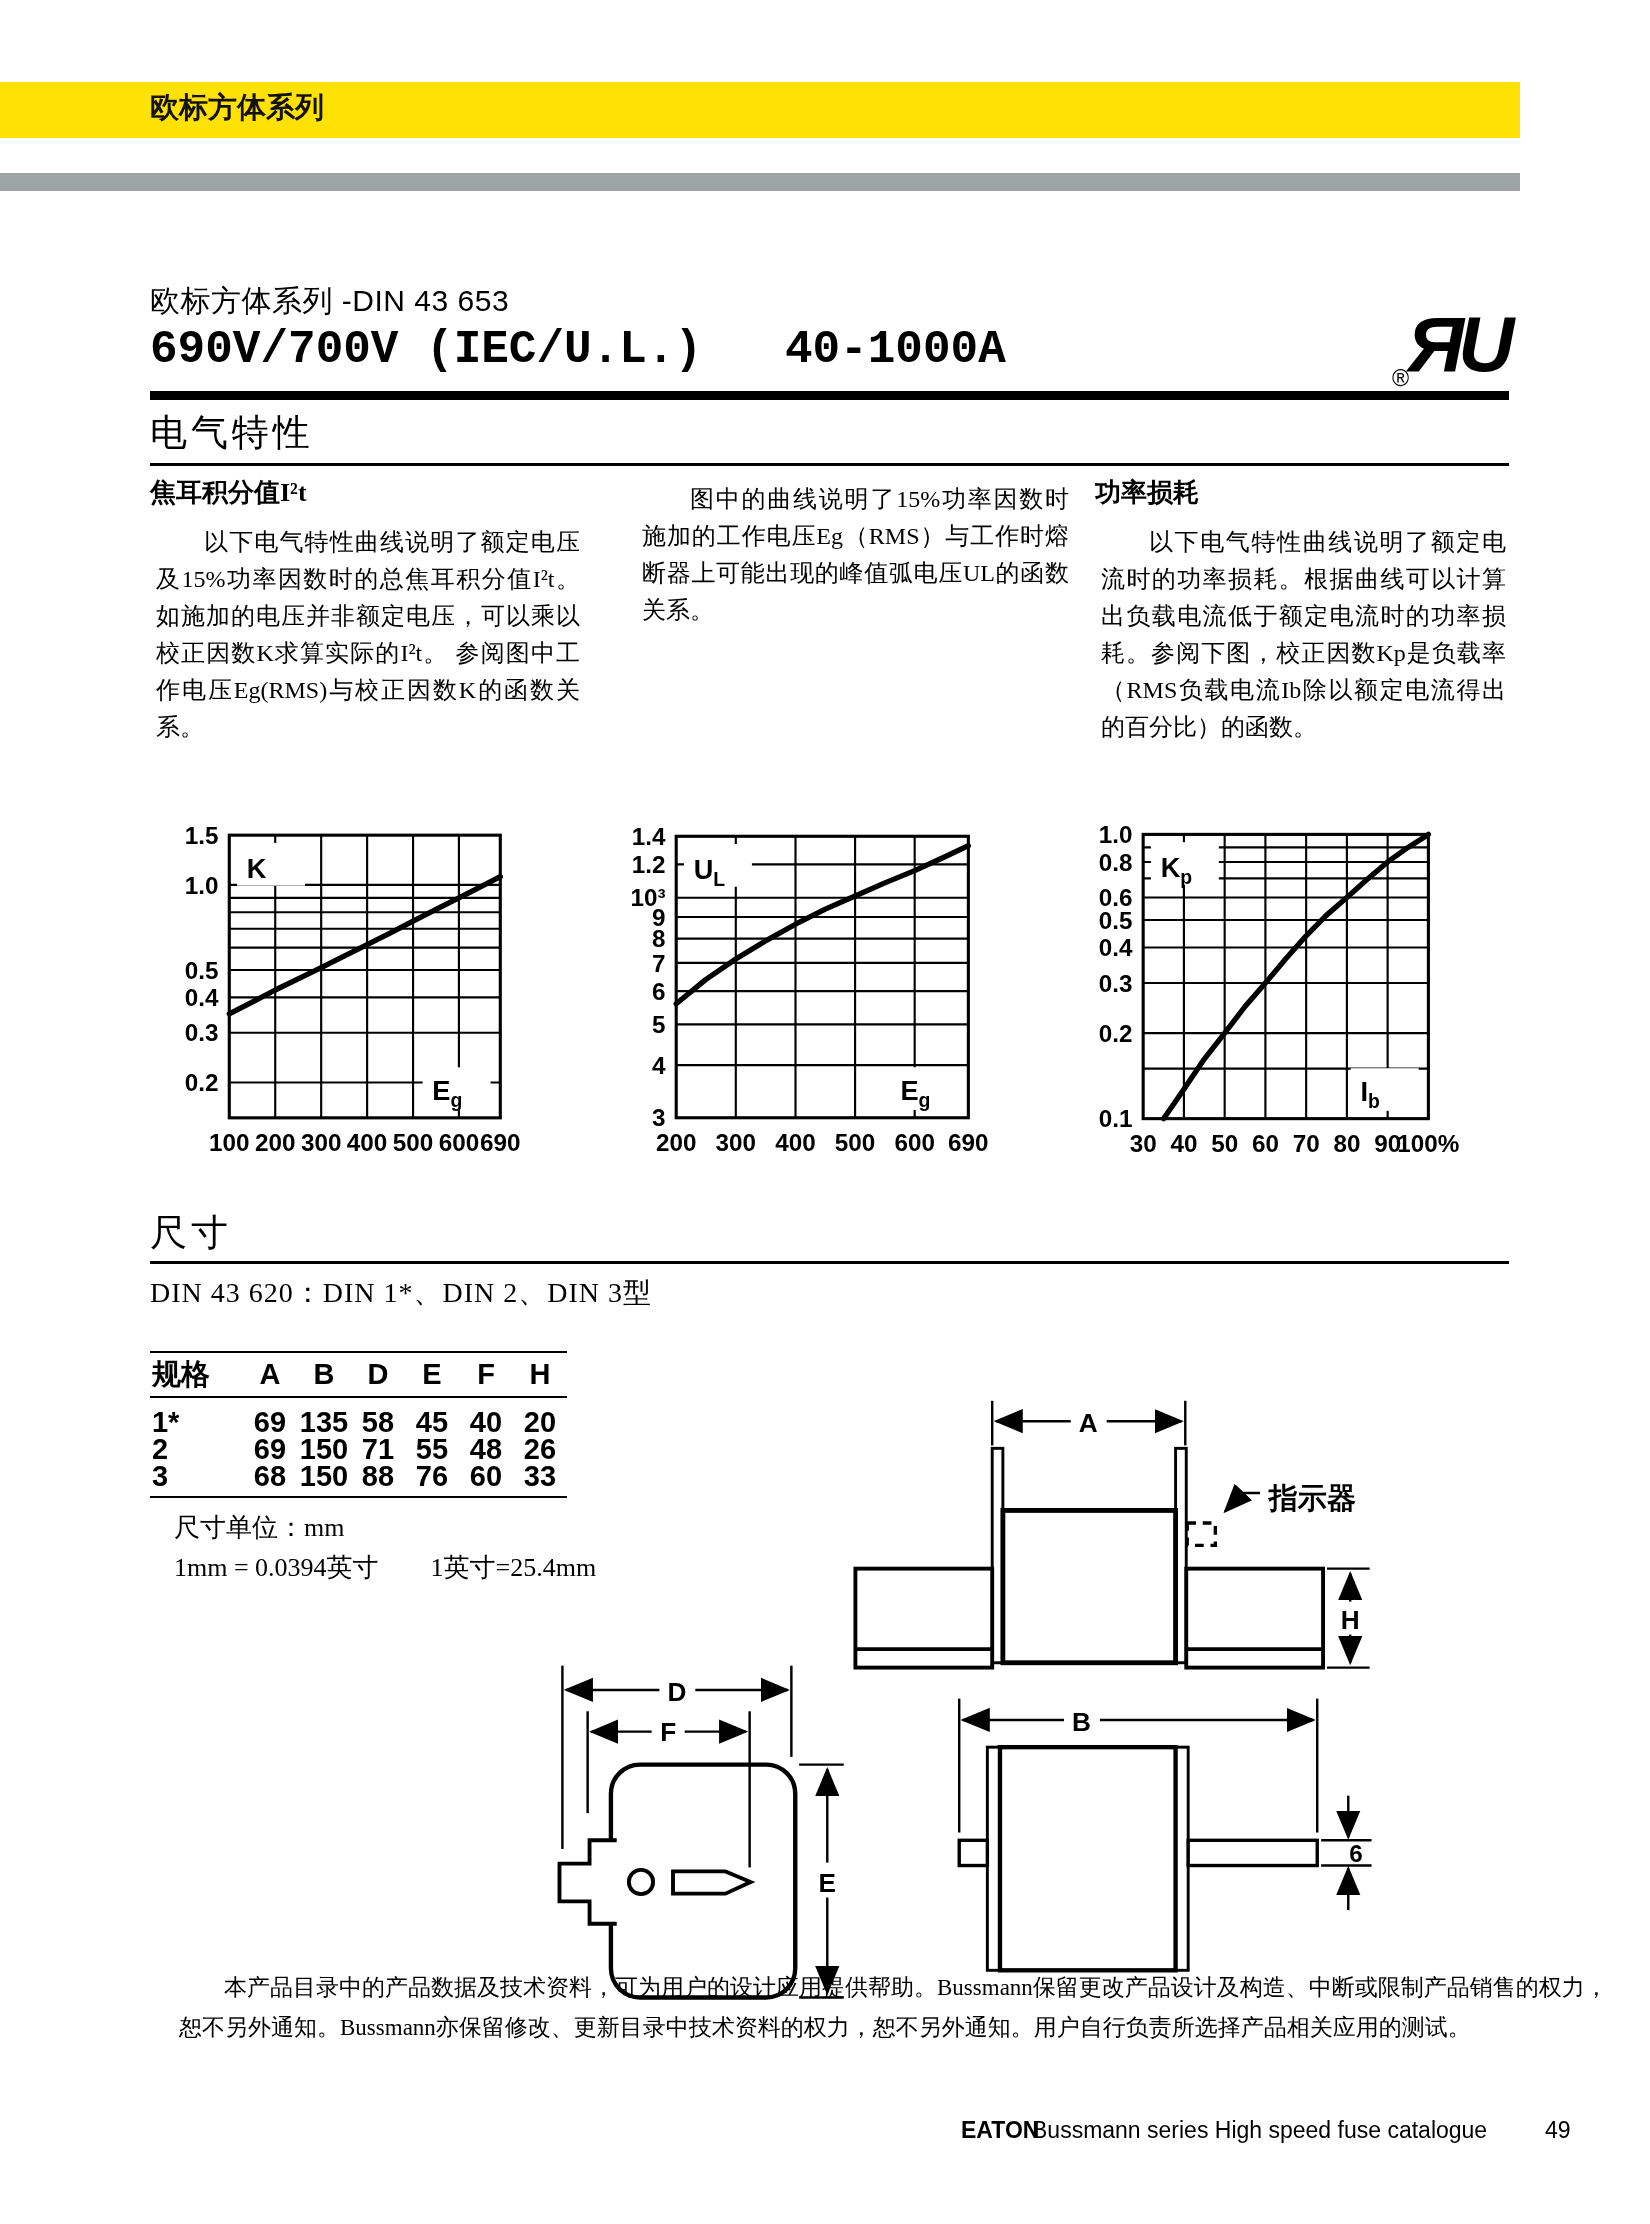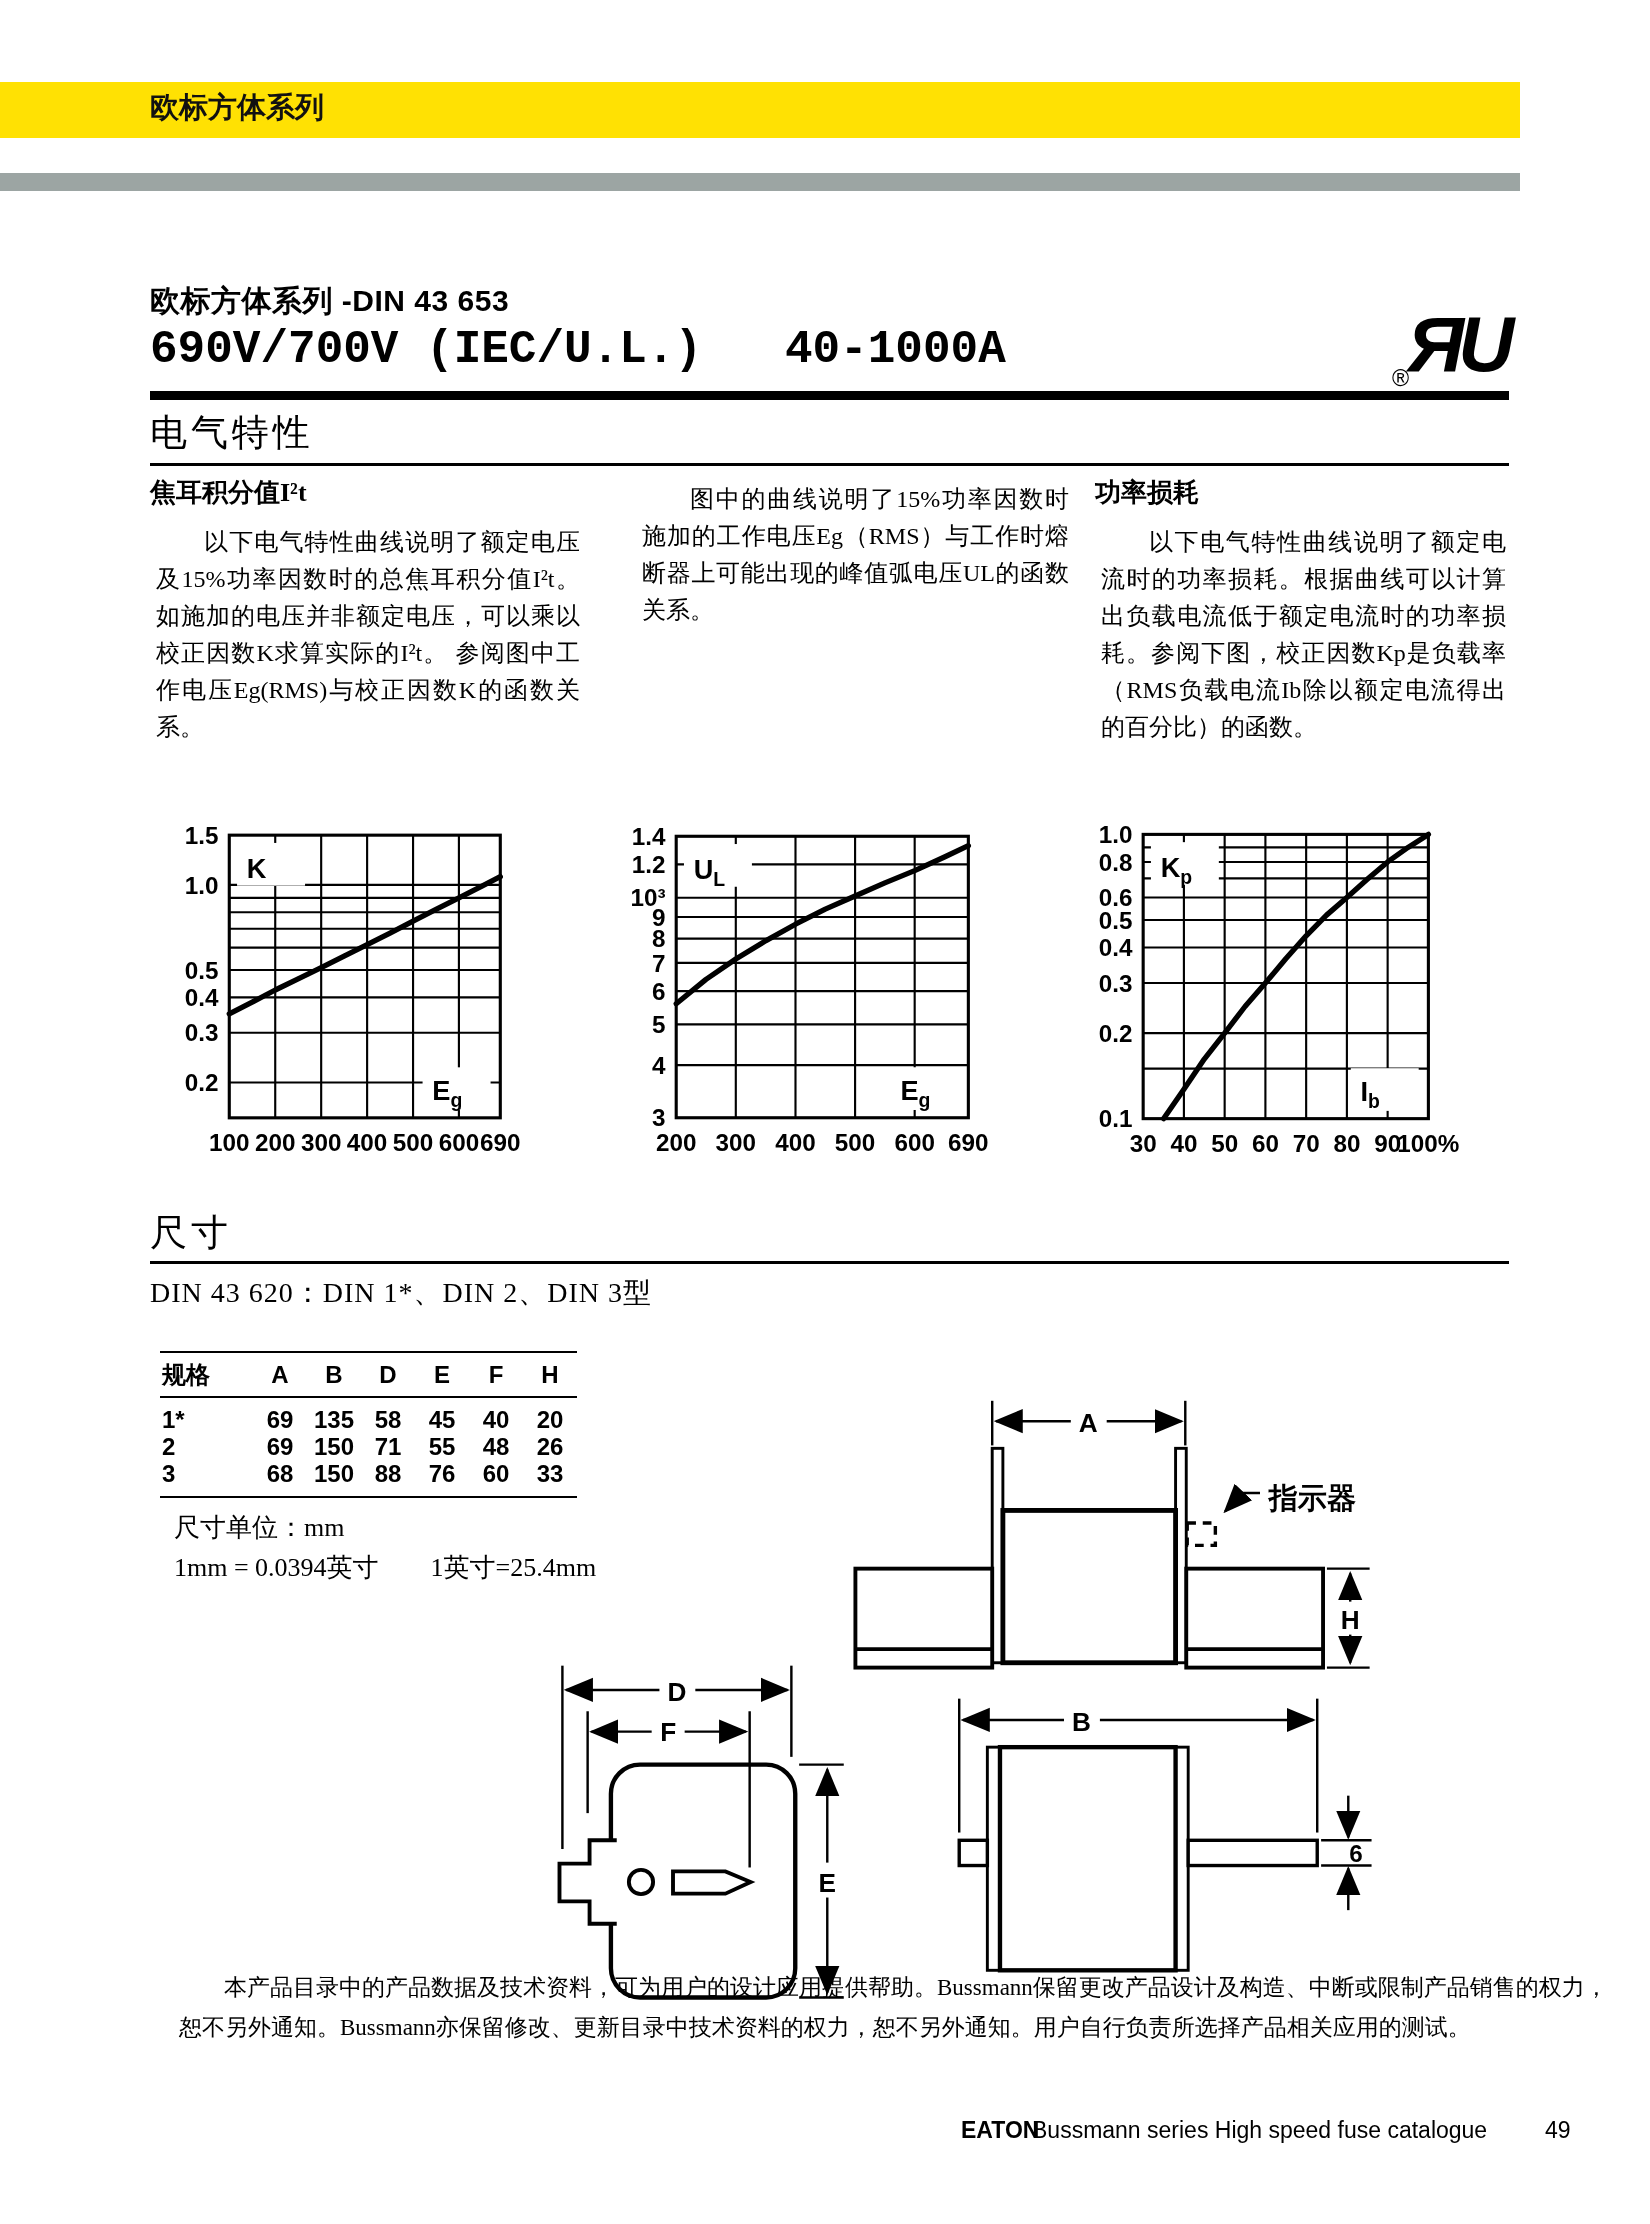--- a/index.html
+++ b/index.html
@@ -3,31 +3,31 @@
 <meta charset="utf-8">
 <style>
   html,body{margin:0;padding:0;background:#e8e8e8;}
   #page{position:relative;width:1651px;height:2224px;background:#ffffff;overflow:hidden;
         font-family:"Liberation Serif",serif;color:#000;}
   .abs{position:absolute;}
   .banner{left:0;top:82px;width:1520px;height:56px;}
   .banner span{display:block;padding-left:150px;line-height:50px;font-size:29px;font-weight:bold;
         font-family:"Liberation Sans",sans-serif;color:#111;}
   .graybar{left:0;top:173px;width:1520px;height:17.5px;}
-  .title1{left:150px;top:281px;font-size:30px;font-weight:bold;font-family:"Liberation Sans",sans-serif;letter-spacing:0.5px;text-align:center;}
+  .title1{left:150px;top:281px;font-size:30px;font-weight:normal;font-family:"Liberation Sans",sans-serif;letter-spacing:0.5px;text-align:center;}
   .title2{left:150px;top:324px;font-size:46px;font-weight:bold;font-family:Liberation Mono, monospace;
           letter-spacing:0;white-space:pre;}
   .thickrule{left:150px;top:391px;width:1359px;height:8.7px;background:#000;}
   .sechead{font-size:37px;font-weight:normal;letter-spacing:3.9px;}
   .rule{height:2.9px;background:#000;}
   .col h3{margin:0 0 13.6px 0;font-size:26px;font-weight:bold;}
   .col p{margin:6px;font-size:24px;line-height:37px;text-align:justify;text-indent:2em;}
   .dinline{left:150px;top:1274px;font-size:28px;letter-spacing:1px;}
-  .dtable{left:160px;top:1351px;width:417px;border-top:2.9px solid #000;border-bottom:2.9px solid #000;
-          font-family:"Liberation Sans",sans-serif;font-weight:bold;font-size:24px;}
+  .dtable{left:150px;top:1351px;width:417px;border-top:2.9px solid #000;border-bottom:2.9px solid #000;
+          font-family:"Liberation Sans",sans-serif;font-weight:bold;font-size:29px;}
   .trow{display:grid;grid-template-columns:93px repeat(6,1fr);align-items:center;height:27px;}
   .trow.hdr{height:43px;border-bottom:2.9px solid #000;}
   .trow div{text-align:center;}
   .trow div:first-child{text-align:left;padding-left:1.9px;}
   .trow.r1{margin-top:7.8px;}
   .trow.r3{margin-bottom:9.7px;}
   .note{left:150px;font-size:26px;margin-left:24px;}
   .chart{position:absolute;}
   .disc{font-size:23px;white-space:nowrap;letter-spacing:0;}
   .footer{top:2117px;font-size:23px;font-family:"Liberation Sans",sans-serif;}

